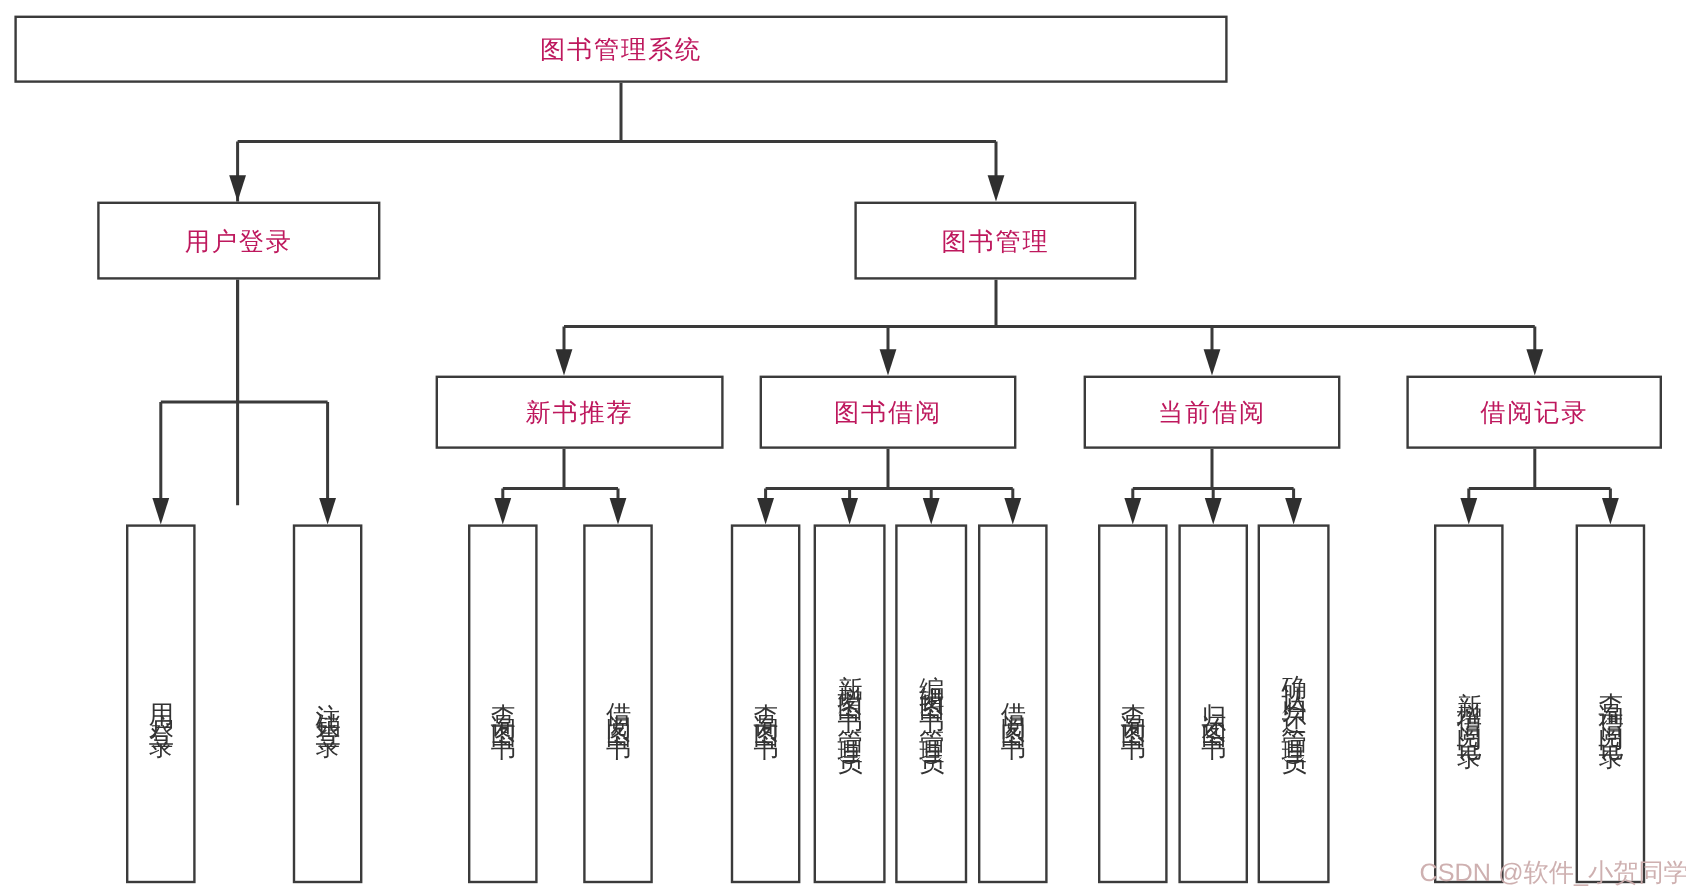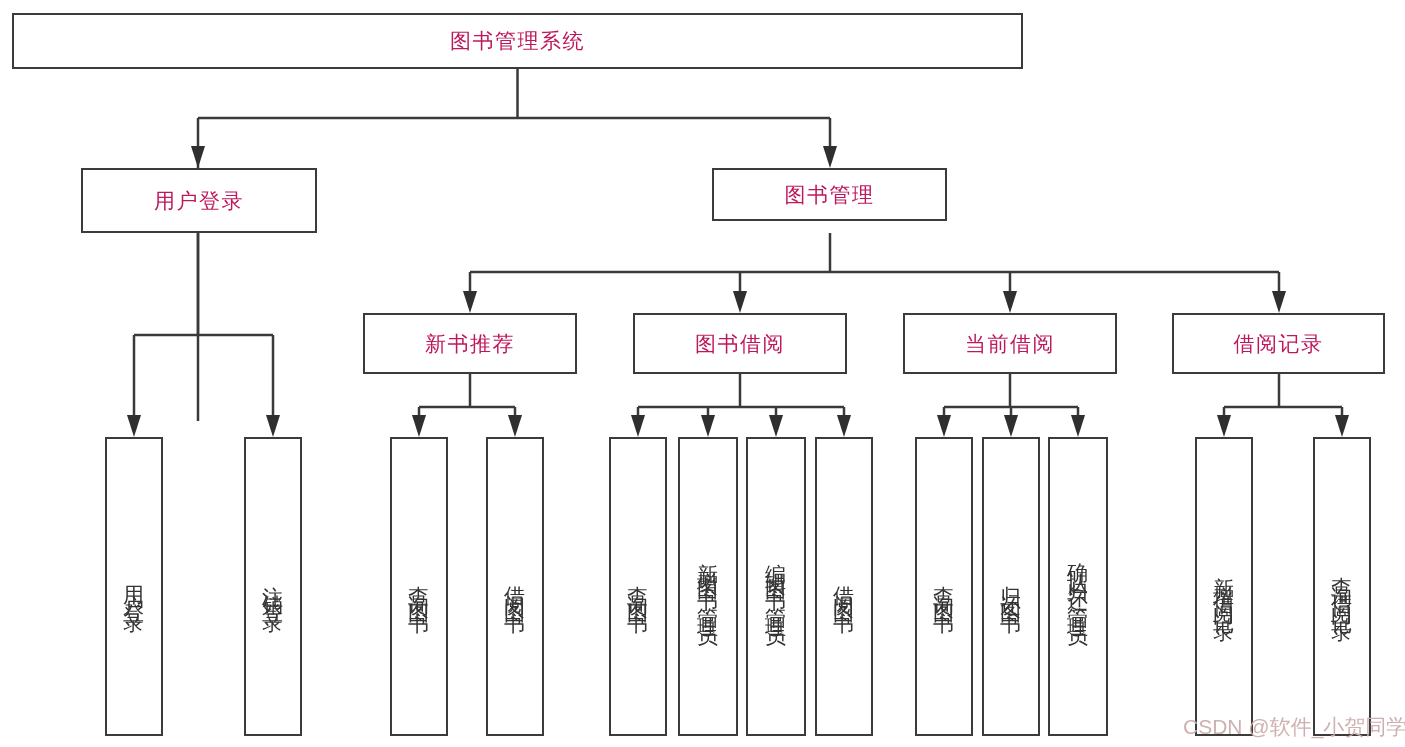--- a/index.html
+++ b/index.html
@@ -55,23 +55,23 @@
     font-size: 21px;
     letter-spacing: 9px;
     line-height: 1;
     color: #333333;
     white-space: nowrap;
   }
   
   .n-root   { left: 12px;   top: 13px;  width: 1011px; height: 56px; }
   
   .n-login  { left: 81px;   top: 168px; width: 236px;  height: 65px; }
-  .n-mgmt   { left: 712px;  top: 168px; width: 235px;  height: 53px; }
-  
-  .n-rec    { left: 363px;  top: 313px; width: 214px;  height: 61px; }
+  .n-mgmt   { left: 712px;  top: 168px; width: 235px;  height: 65px; }
+  
+  .n-rec    { left: 363px;  top: 313px; width: 240px;  height: 61px; }
   .n-borrow { left: 633px;  top: 313px; width: 214px;  height: 61px; }
   .n-cur    { left: 903px;  top: 313px; width: 214px;  height: 61px; }
   .n-hist   { left: 1172px; top: 313px; width: 213px;  height: 61px; }
   
   .l-ulogin  { left: 105px;  top: 437px; width: 58px; height: 299px; }
   .l-logout  { left: 244px;  top: 437px; width: 58px; height: 299px; }
   .l-query1  { left: 390px;  top: 437px; width: 58px; height: 299px; }
   .l-lend1   { left: 486px;  top: 437px; width: 58px; height: 299px; }
   .l-query2  { left: 609px;  top: 437px; width: 58px; height: 299px; }
   .l-addbk   { left: 678px;  top: 437px; width: 60px; height: 299px; }

